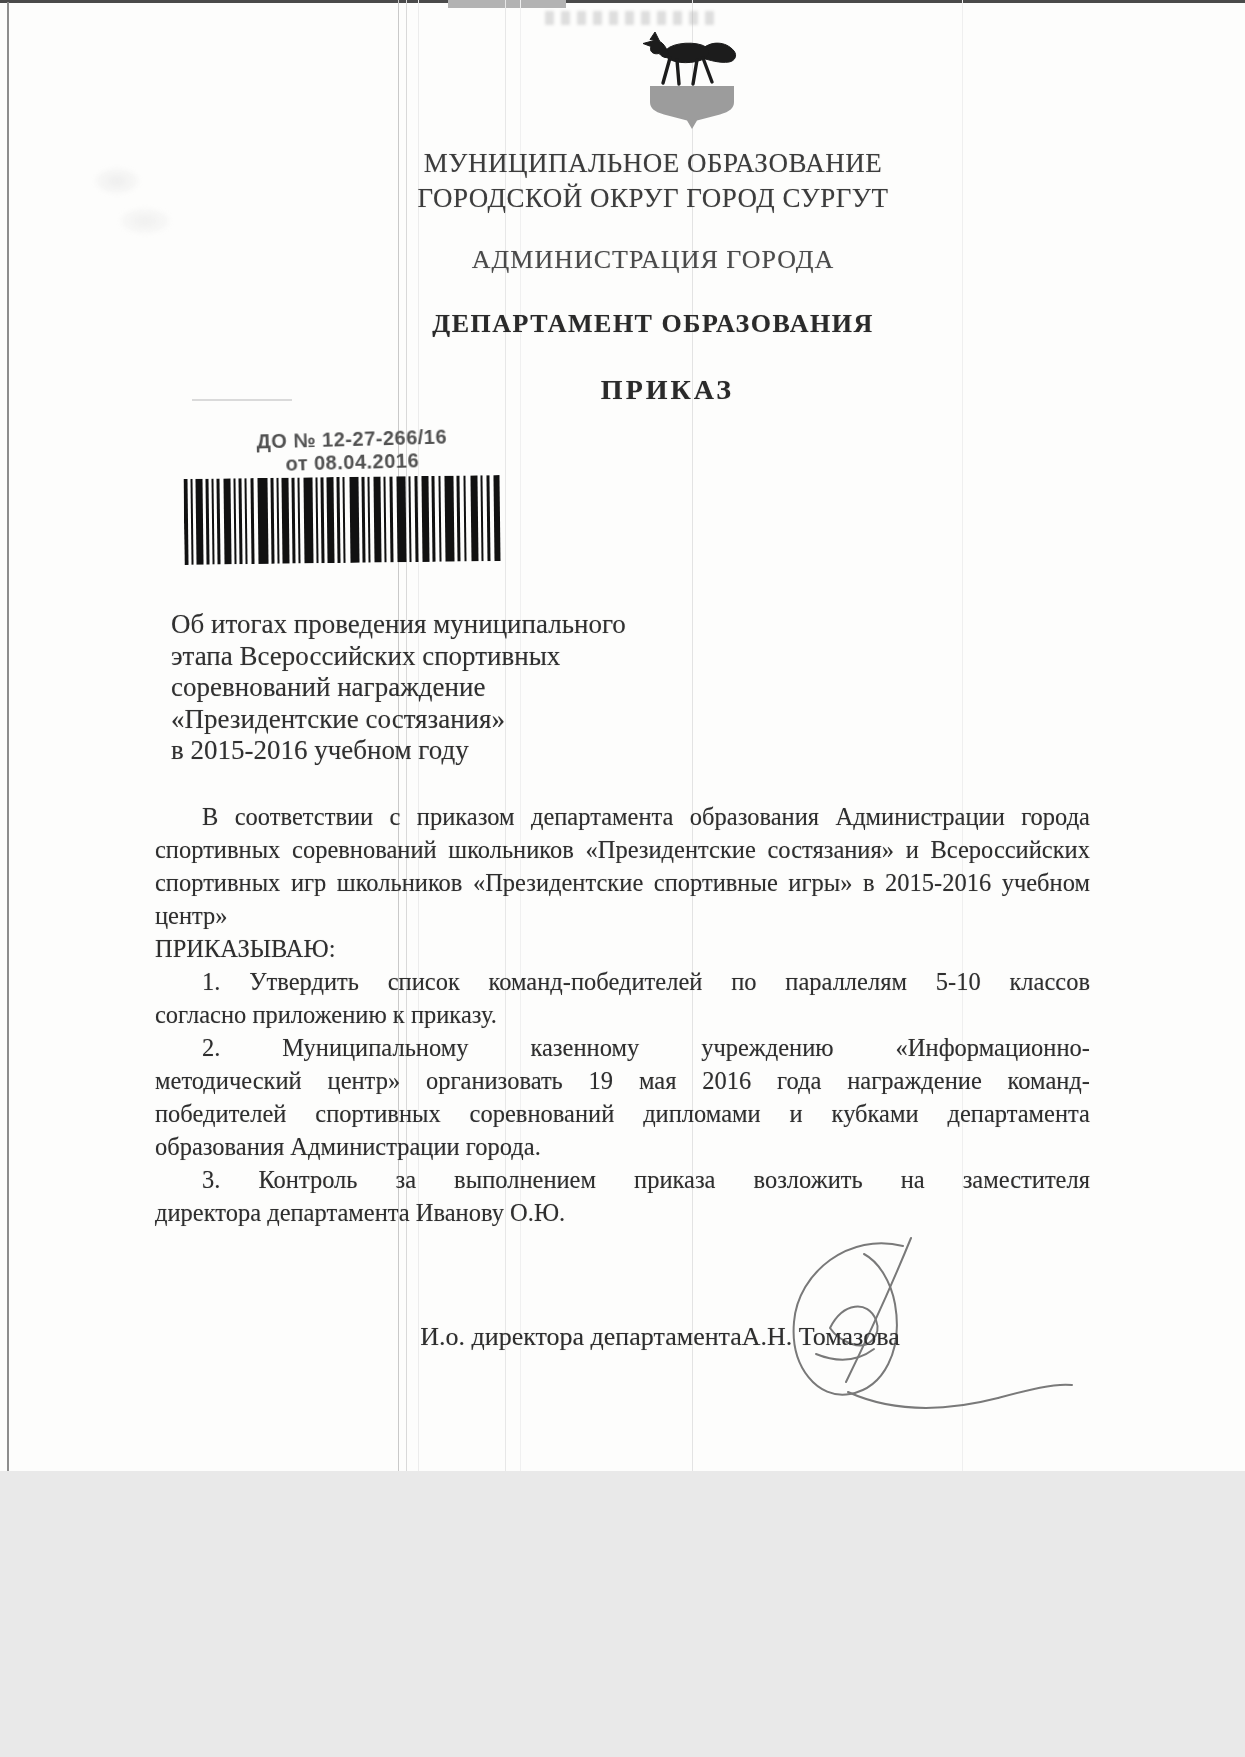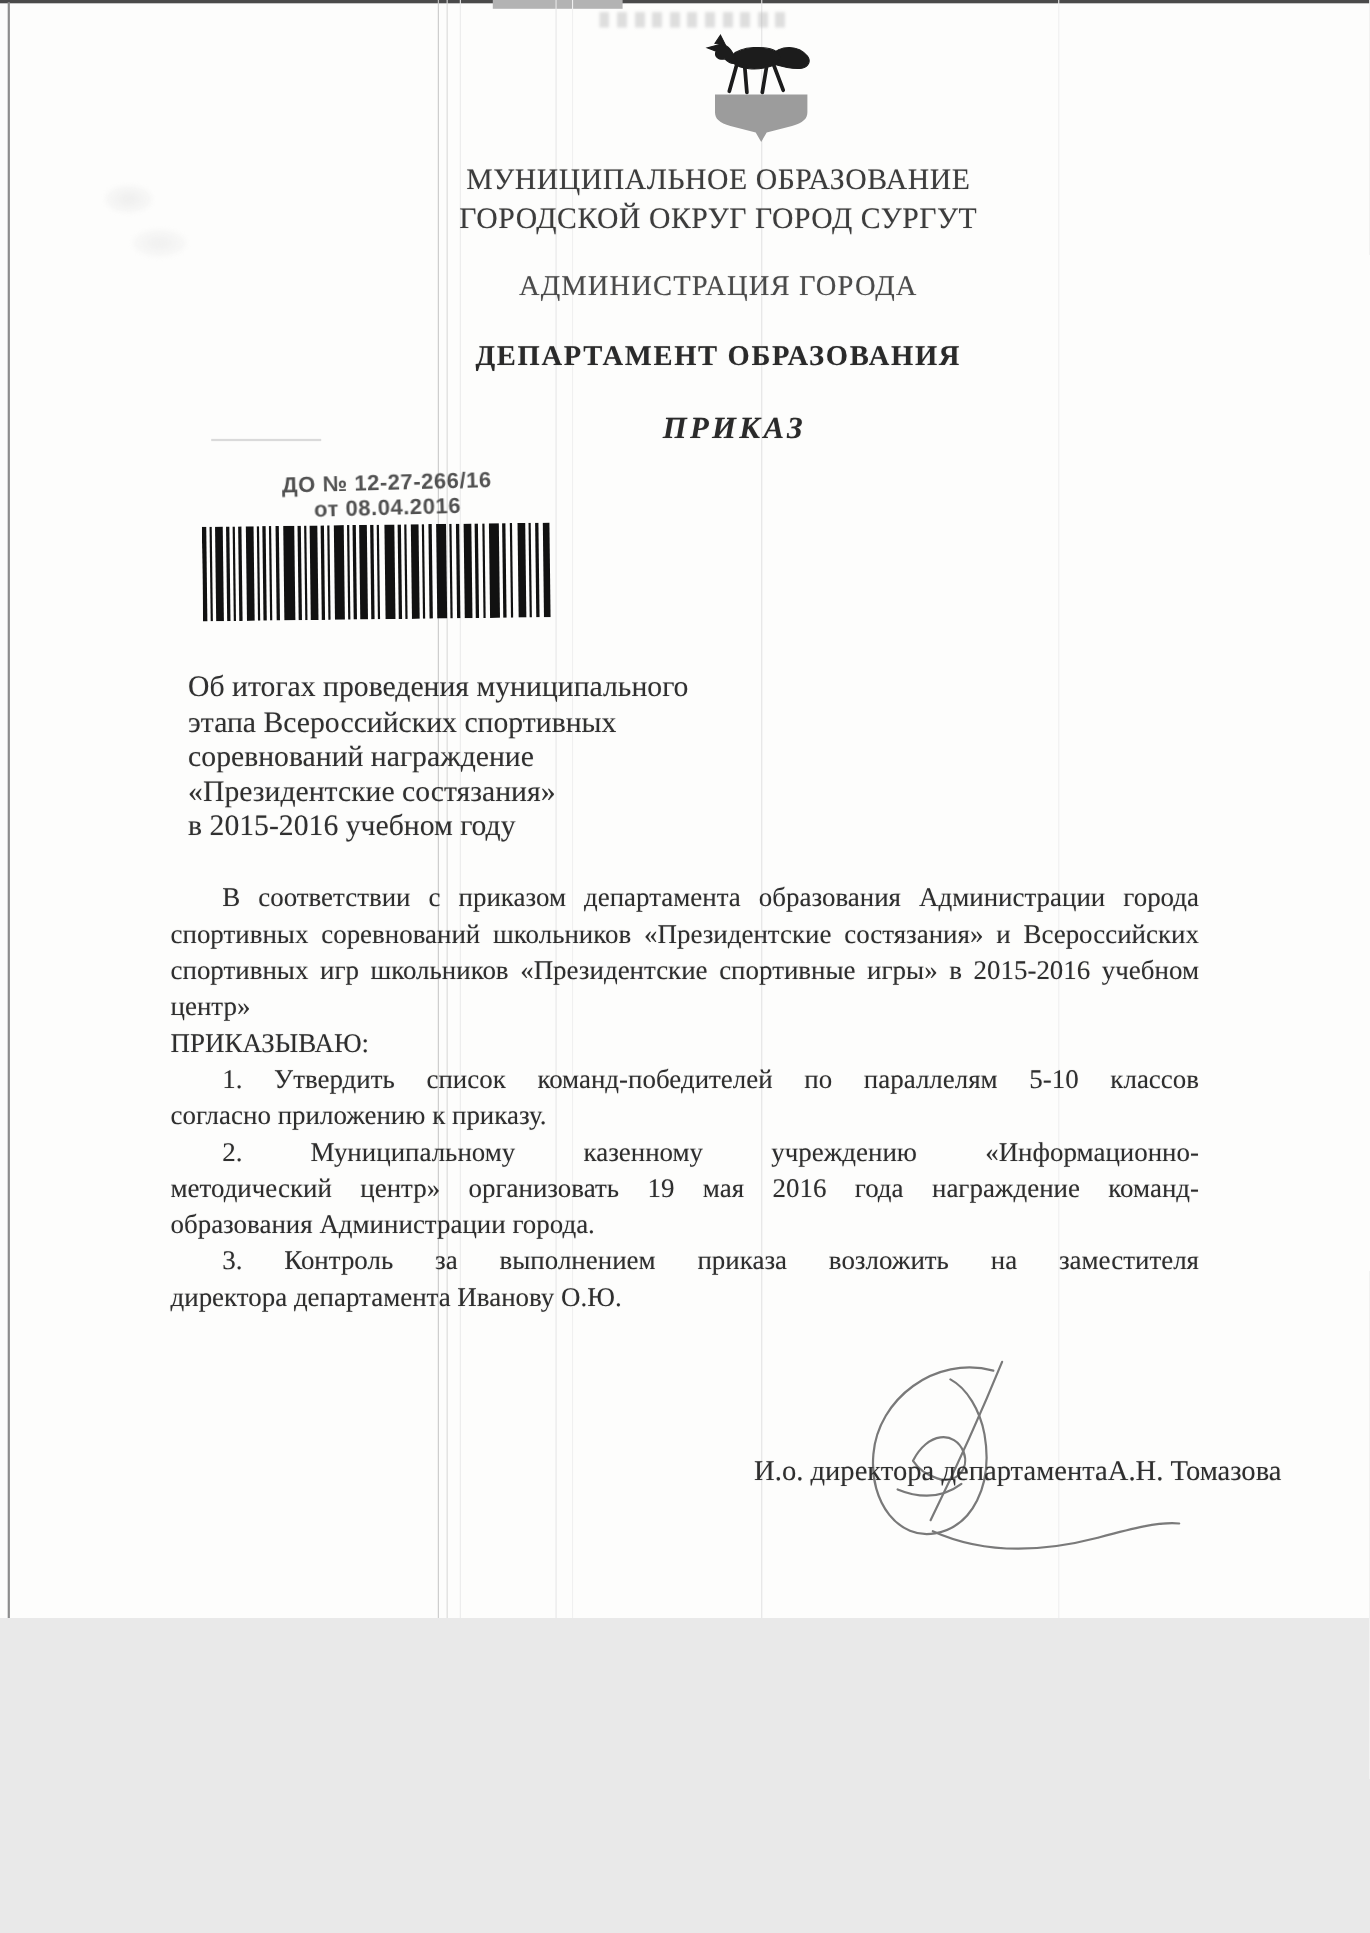--- a/index.html
+++ b/index.html
@@ -28,42 +28,42 @@
 
   
   .emblem { position:absolute; left:640px; top:28px; width:104px; height:102px; }
 
   
   .hdr { position:absolute; left:61px; width:1184px; text-align:center; }
   .org-lines { top:146px; font-size:27px; line-height:35px; letter-spacing:.5px; color:#3c3c3c; white-space:pre-line; }
   .admin-line { top:245px; font-size:26px; letter-spacing:1px; color:#4a4a4a; }
   .dept-line { top:309px; font-size:26px; font-weight:bold; letter-spacing:1.5px; color:#2a2a2a; }
   .doctype-line { position:absolute; left:90px; width:1155px; text-align:center; top:374px;
-    font-size:28px; font-weight:bold; letter-spacing:3px; color:#2a2a2a;font-style:italic; }
+    font-size:28px; font-weight:bold; letter-spacing:3px; color:#2a2a2a; }
 
   
   .stamp { position:absolute; left:252px; top:428px; width:200px; text-align:center;
     font-family:"Liberation Sans", sans-serif; font-weight:bold; color:#515151;
     transform:rotate(-1.5deg); filter:blur(.3px); }
   .stamp-line1 { font-size:20px; letter-spacing:.5px; }
   .stamp-line2 { font-size:20px; letter-spacing:.5px; }
   .barcode { position:absolute; left:184px; top:477px; width:318px; height:86px; transform:rotate(-.7deg); }
 
   
   .subject { position:absolute; left:171px; top:609px; width:520px; font-size:27px; line-height:31.5px; color:#303030; }
 
   
   .body-text { position:absolute; left:155px; top:800px; width:935px; font-size:24.5px; line-height:33px; color:#2e2e2e; }
   .bline { text-align:left; }
   .bline.just { text-align:justify; text-align-last:justify; }
   .bline.indent { text-indent:47px; }
 
   
   .sig-row { position:absolute; left:155px; top:1322px; width:1010px; display:flex;
-    justify-content:flex-end; font-size:26px; color:#2e2e2e; }
+    justify-content:center; font-size:26px; color:#2e2e2e; }
   .sig-scribble { position:absolute; left:698px; top:1232px; width:382px; height:190px; }
 </style>
 </head>
 <body>
 
 <div class="page">
 
   <div class="edge-top"></div>
   <div class="edge-top-patch"></div>
   <div class="edge-left"></div>
@@ -169,20 +169,21 @@
   <div class="body-text soft">
       <div class="bline just indent">В соответствии с приказом департамента образования Администрации города</div>
       <div class="bline just">спортивных соревнований школьников «Президентские состязания» и Всероссийских</div>
       <div class="bline just">спортивных игр школьников «Президентские спортивные игры» в 2015-2016 учебном</div>
       <div class="bline">центр»</div>
       <div class="bline">ПРИКАЗЫВАЮ:</div>
       <div class="bline just indent">1. Утвердить список команд-победителей по параллелям 5-10 классов</div>
       <div class="bline">согласно приложению к приказу.</div>
       <div class="bline just indent">2. Муниципальному казенному учреждению «Информационно-</div>
       <div class="bline just">методический центр» организовать 19 мая 2016 года награждение команд-</div>
+      <div class="bline just">победителей спортивных соревнований дипломами и кубками департамента</div>
       <div class="bline">образования Администрации города.</div>
       <div class="bline just indent">3. Контроль за выполнением приказа возложить на заместителя</div>
       <div class="bline">директора департамента Иванову О.Ю.</div>
     </div>
 
   <svg class="sig-scribble" viewBox="0 0 382 190" xmlns="http://www.w3.org/2000/svg">
     <g fill="none" stroke="#6b6b6b" stroke-width="2" stroke-linecap="round" opacity=".9">
       <path d="M205,14 C152,0 100,40 96,90 C92,135 120,168 152,162 C186,156 205,118 197,72 C193,50 181,30 166,22"></path>
       <path d="M213,6 C195,50 170,105 148,150"></path>
       <path d="M132,96 C145,70 170,68 178,88 C184,104 170,118 154,112 C142,108 136,102 132,96"></path>

